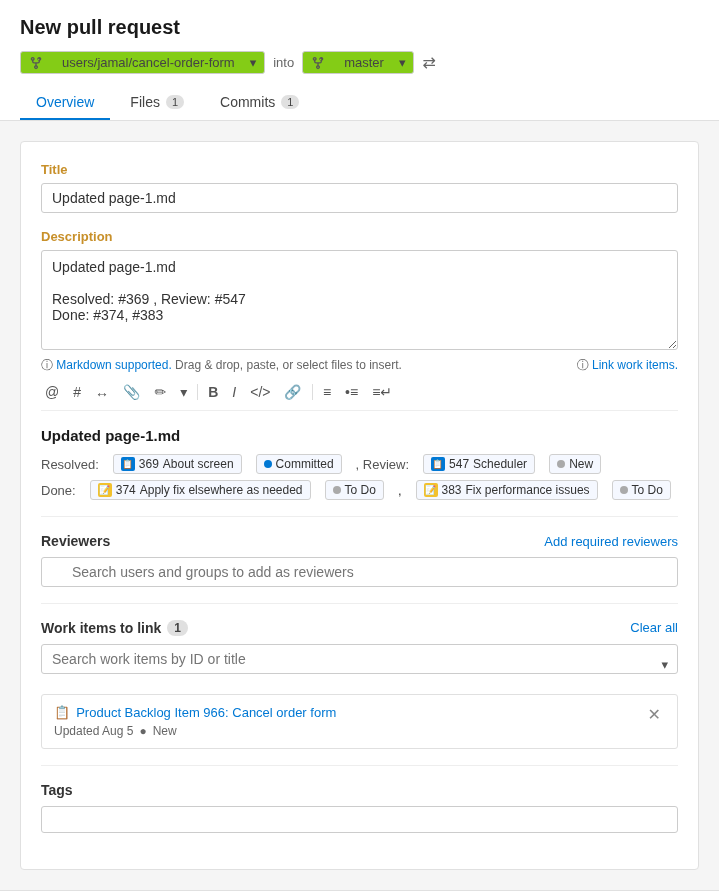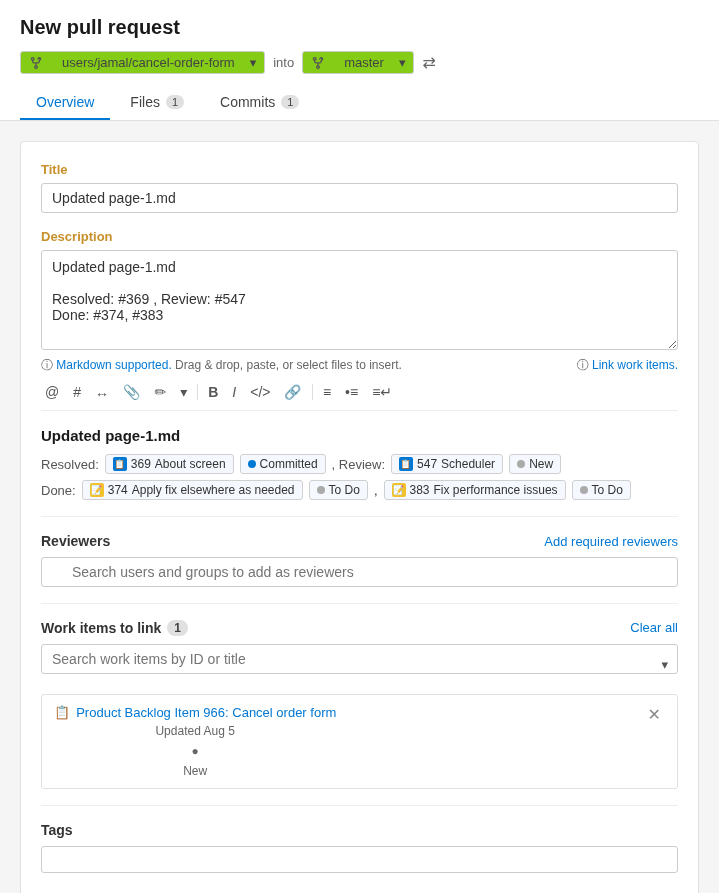--- a/index.html
+++ b/index.html
@@ -143,21 +143,21 @@
     .preview-title {
       font-size: 15px;
       font-weight: 600;
       color: #1a1a1a;
       margin-bottom: 10px;
     }
     .work-item-row {
       display: flex;
       flex-wrap: wrap;
       align-items: center;
-      gap: 6px;
+      gap: 14px;
       margin-bottom: 6px;
       font-size: 13px;
     }
     .work-item-tag {
       display: inline-flex;
       align-items: center;
       gap: 4px;
       border: 1px solid #d0d0d0;
       border-radius: 3px;
       padding: 2px 7px;
@@ -302,21 +302,20 @@
       font-size: 13px;
       font-weight: 500;
       color: #0078d4;
     }
     .linked-item-meta {
       font-size: 12px;
       color: #666;
       display: flex;
       align-items: center;
       gap: 6px;
-      flex-direction: column;
     }
     .close-btn {
       background: none;
       border: none;
       cursor: pointer;
       color: #888;
       font-size: 16px;
       padding: 0 4px;
     }
     .tags-section { margin-bottom: 16px; }

